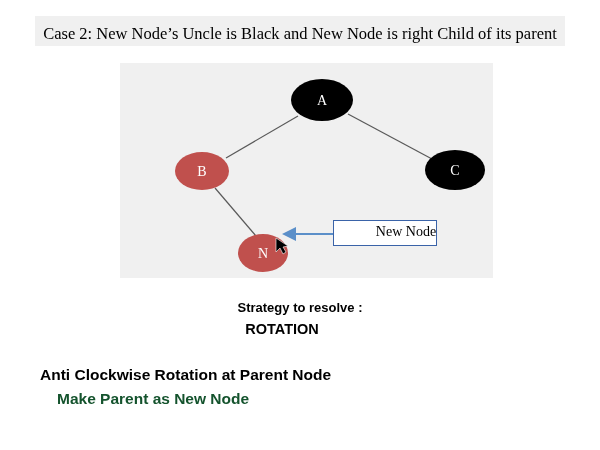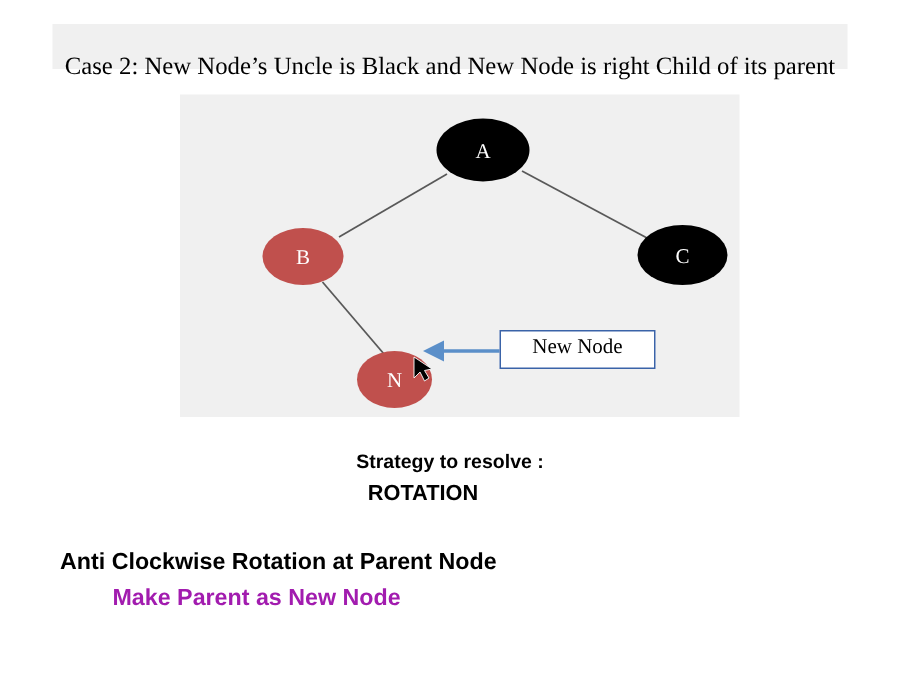--- a/index.html
+++ b/index.html
@@ -26,21 +26,21 @@
     position: absolute;
     left: 35px;
     top: 16px;
     width: 530px;
     height: 30px;
     background: #f0f0f0;
   }
   .title-text {
     position: absolute;
     left: 35px;
-    top: 34px;
+    top: 24px;
     width: 530px;
     text-align: center;
     font-family: "Liberation Serif", serif;
     font-size: 16.5px;
     color: #000000;
     white-space: nowrap;
   }
 
   
   .diagram-area {
@@ -80,20 +80,21 @@
     position: absolute;
     left: 333px;
     top: 220px;
     width: 104px;
     height: 26px;
     line-height: 24px;
     text-align: center;
     font-family: "Liberation Serif", serif;
     font-size: 14px;
     color: #000000;
+    padding-left: 21px;
   }
 
   
   .strategy-line1 {
     position: absolute;
     left: 0;
     top: 300px;
     width: 600px;
     text-align: center;
     font-size: 13px;
@@ -118,23 +119,22 @@
     font-weight: bold;
     color: #000000;
     white-space: nowrap;
   }
   .note-line2 {
     position: absolute;
     left: 57px;
     top: 390px;
     font-size: 15.5px;
     font-weight: bold;
-    color: #a21caf;
+    color: #14532d;
     white-space: nowrap;
-    margin-left: 18px;
   }
 </style>
 </head>
 <body>
 
 <div id="slide">
 
   <div class="title-band"></div>
   <div class="title-text">Case 2: New Node’s Uncle is Black and New Node is right Child of its parent</div>
 

